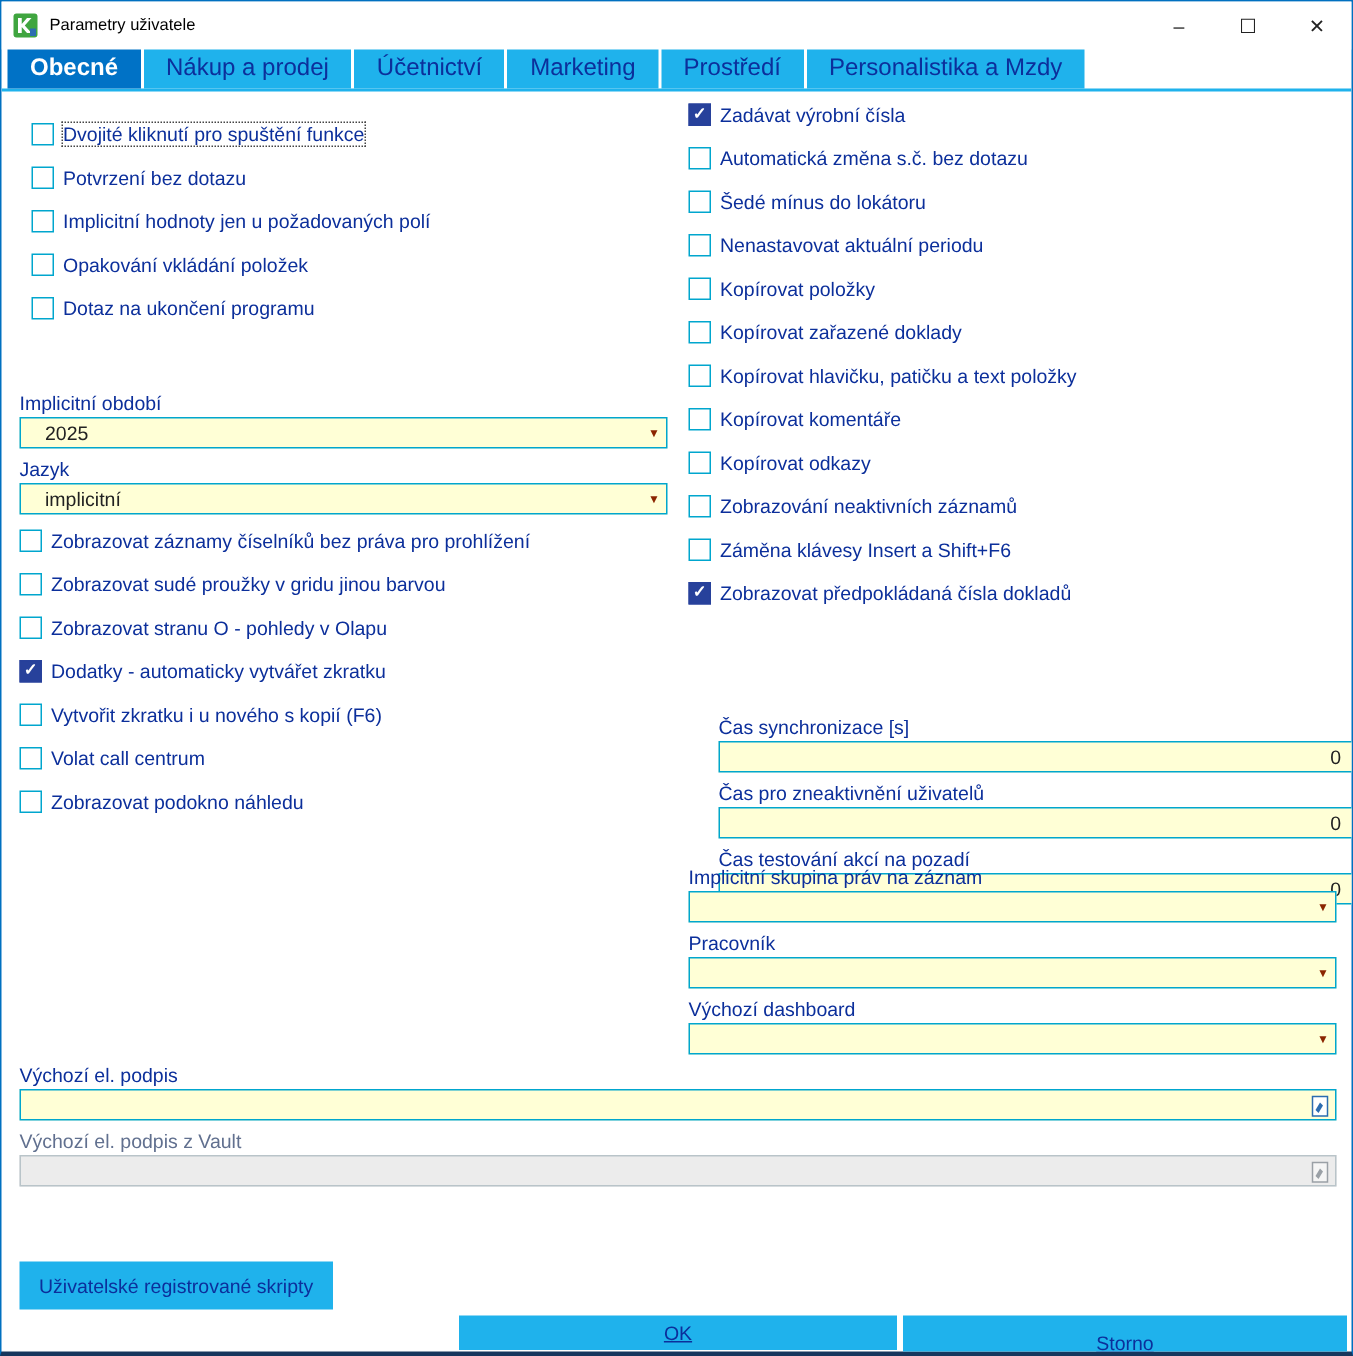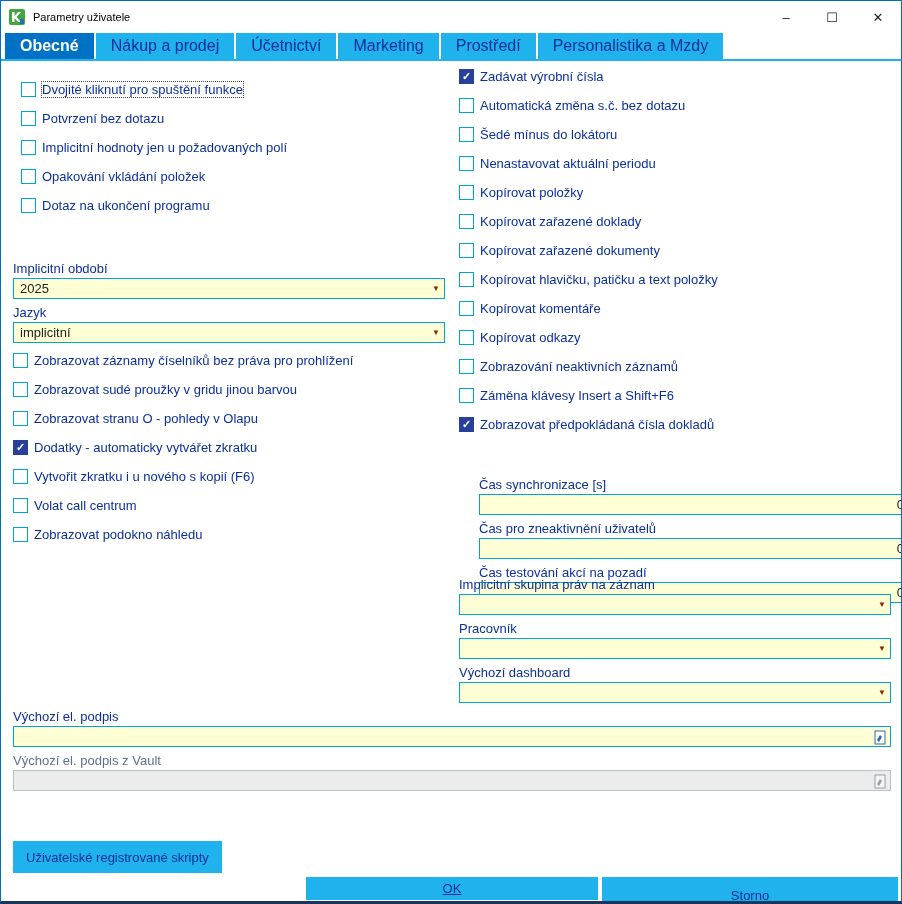--- a/index.html
+++ b/index.html
@@ -35,21 +35,21 @@
   .cbrow.checked .cb::after { content:"✓"; }
   .cblabel { margin-left:6px; color:#0c2f9b; font-size:13px; line-height:15px; white-space:nowrap; }
   .cbrow.focused .cblabel { outline:1px dotted #444; }
 
   
   .fgroup { position:absolute; }
   .fblock { margin-bottom:7px; }
   .flabel { display:block; color:#0c2f9b; font-size:13px; line-height:14px; margin-bottom:2px; white-space:nowrap; }
   .flabel.dim { color:#61708f; }
   .field { position:relative; background:#ffffd6; border:1px solid #00a6ce; height:21px;
-           display:flex; align-items:center; padding:0 6px; font-size:13px; color:#222; }
+           display:flex; align-items:center; padding:0 16px; font-size:13px; color:#222; }
   .field.num { justify-content:flex-end; }
   .field.disabled { background:#ececec; border-color:#b9c4c9; color:#888; }
   .dd { position:absolute; right:4px; top:0; height:100%; display:flex; align-items:center;
         color:#8b2500; font-size:8px; cursor:default; }
   .dd::before { content:"▼"; }
   .dots { position:absolute; right:5px; top:0; height:100%; display:flex; align-items:center;
           color:#333; font-size:13px; font-weight:bold; letter-spacing:1px; cursor:default; }
   .sigicon { position:absolute; right:4px; top:3px; cursor:default; }
 
   
@@ -182,24 +182,20 @@
     <div class="cbrow">
         <span class="cb"></span>
         <span class="cblabel">Kopírovat položky</span>
       </div>
     <div class="cbrow">
         <span class="cb"></span>
         <span class="cblabel">Kopírovat zařazené doklady</span>
       </div>
     <div class="cbrow">
         <span class="cb"></span>
-        <span class="cblabel">Kopírovat zařazené dokumenty</span>
-      </div>
-    <div class="cbrow">
-        <span class="cb"></span>
         <span class="cblabel">Kopírovat hlavičku, patičku a text položky</span>
       </div>
     <div class="cbrow">
         <span class="cb"></span>
         <span class="cblabel">Kopírovat komentáře</span>
       </div>
     <div class="cbrow">
         <span class="cb"></span>
         <span class="cblabel">Kopírovat odkazy</span>
       </div>

